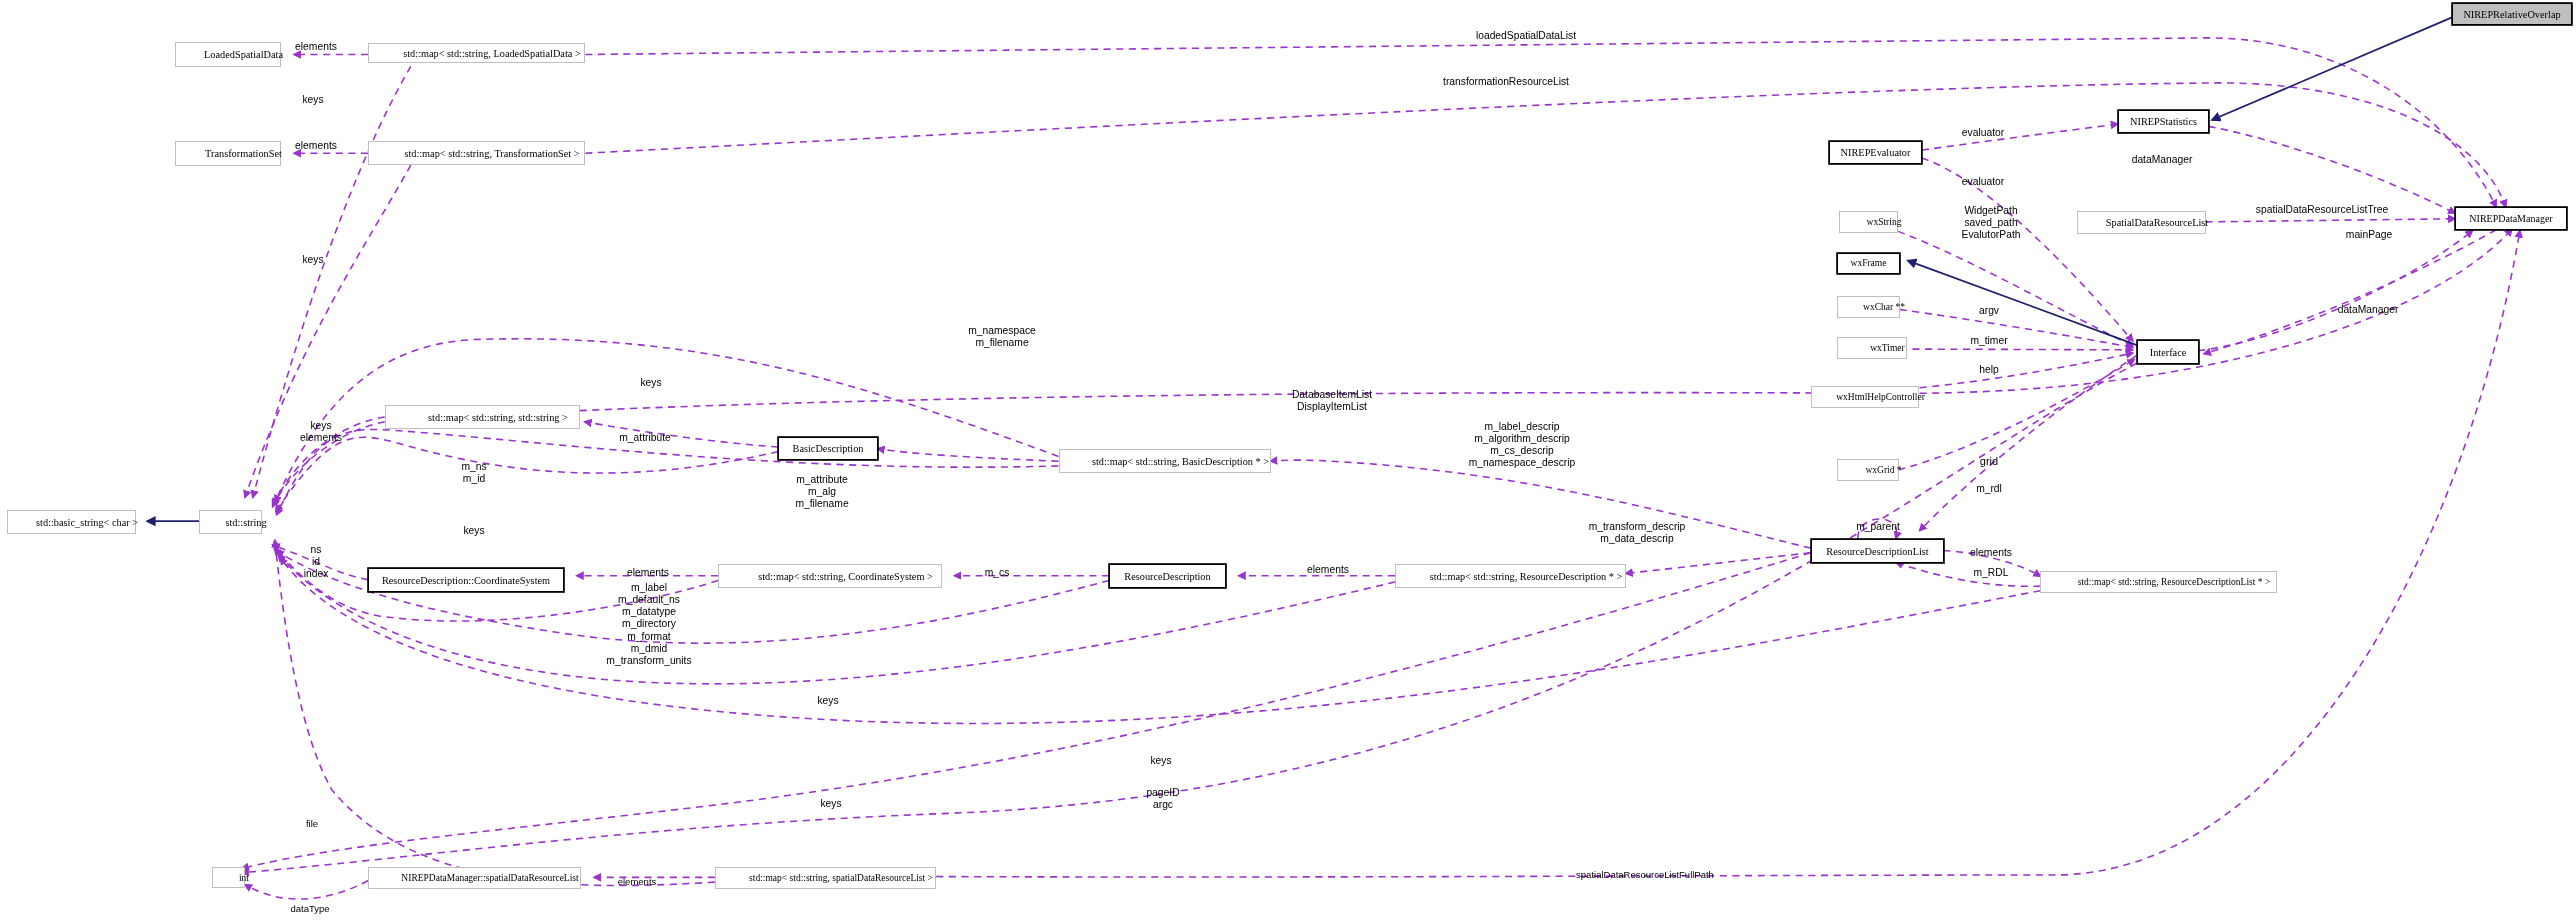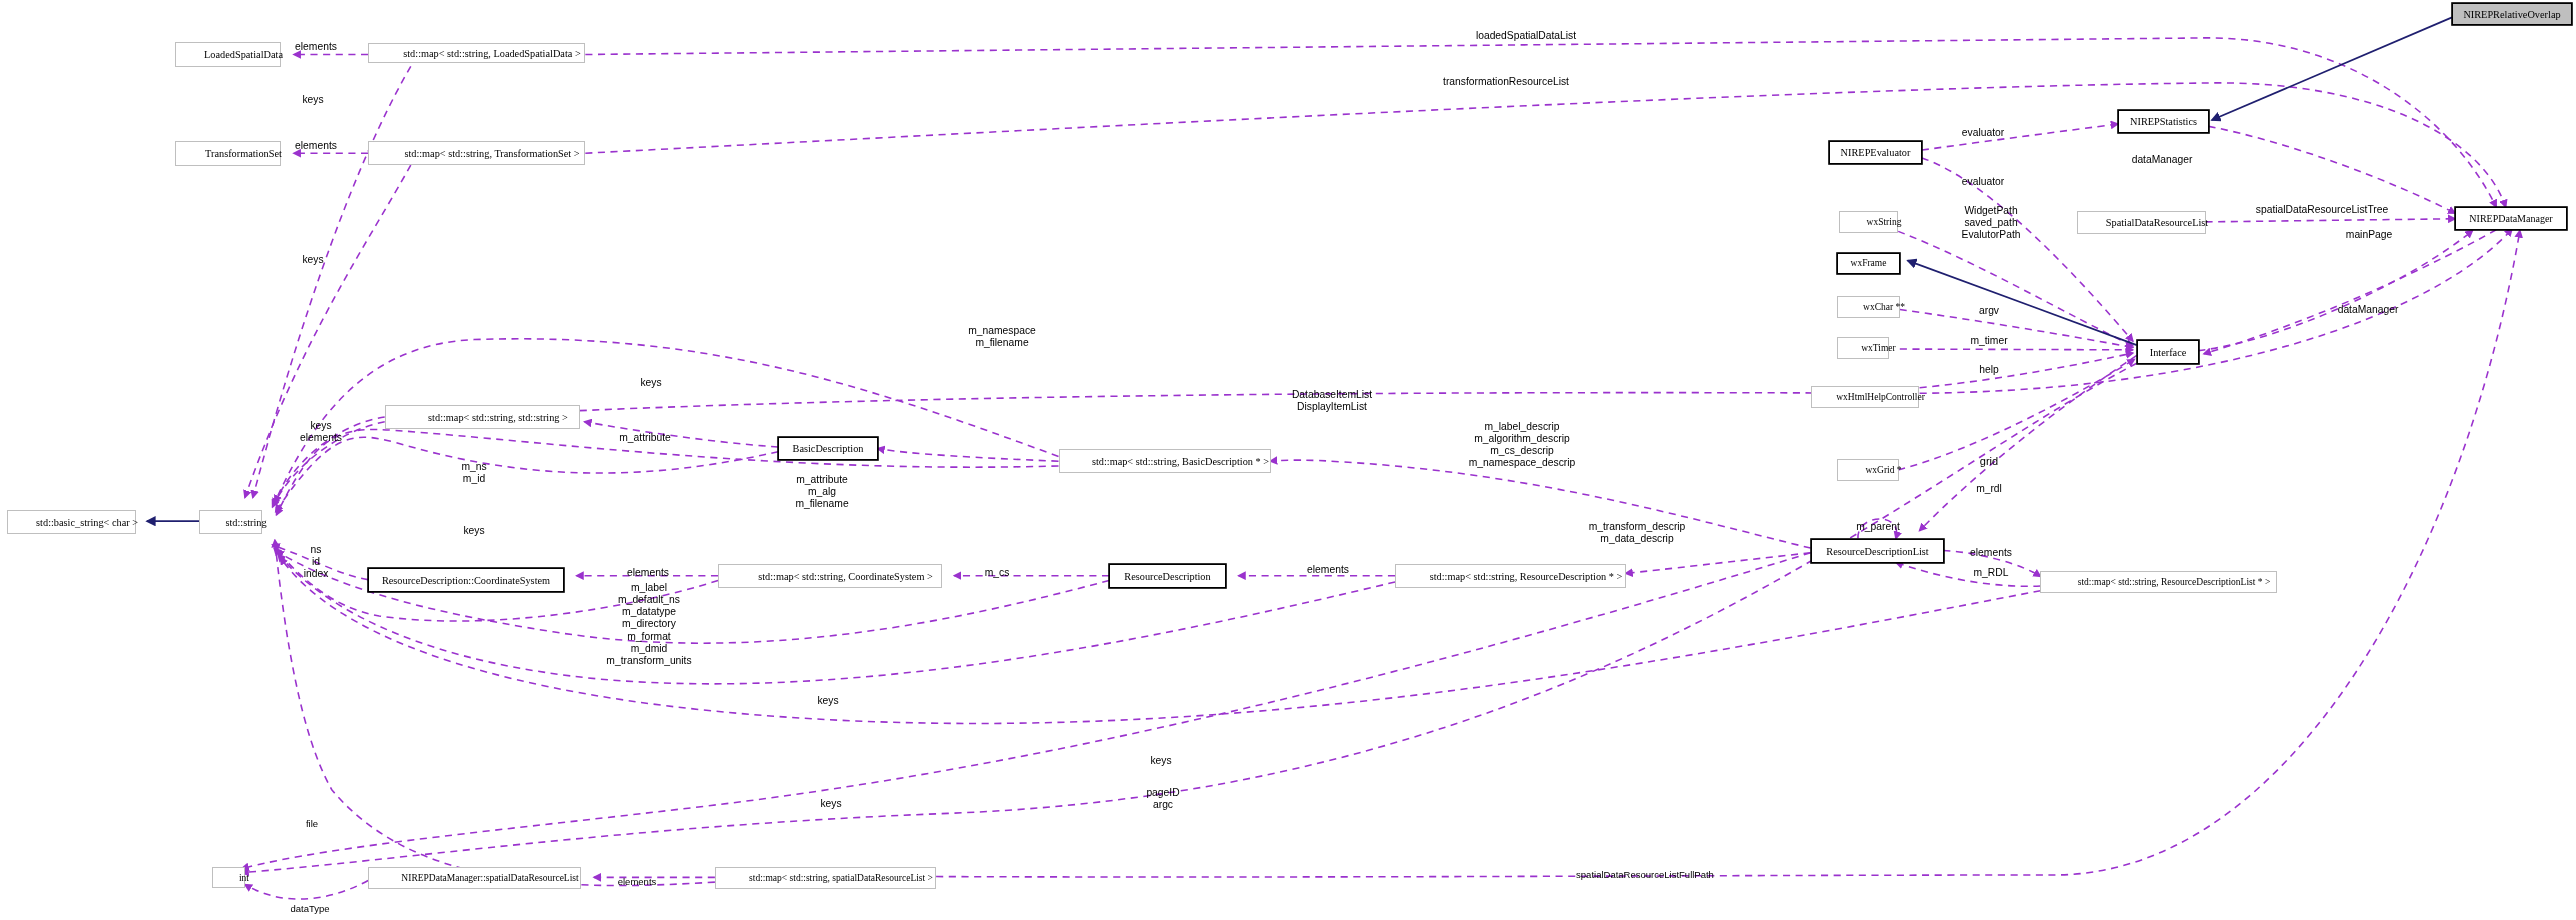--- a/index.html
+++ b/index.html
@@ -145,21 +145,21 @@
   <div class="node plain" style="left:199px;top:510px;width:63px;height:24px;font-size:10.3px">std::string</div>
   <div class="node proj" style="left:368px;top:568px;width:196px;height:24px;font-size:10.3px">ResourceDescription::CoordinateSystem</div>
   <div class="node plain" style="left:718px;top:564px;width:224px;height:24px;font-size:10.3px">std::map&lt; std::string, CoordinateSystem &gt;</div>
   <div class="node proj" style="left:1109px;top:564px;width:117px;height:24px;font-size:10.3px">ResourceDescription</div>
   <div class="node plain" style="left:1395px;top:564px;width:231px;height:24px;font-size:10.3px">std::map&lt; std::string, ResourceDescription * &gt;</div>
   <div class="node proj" style="left:1811px;top:539px;width:133px;height:24px;font-size:10.3px">ResourceDescriptionList</div>
   <div class="node plain" style="left:2040px;top:571px;width:237px;height:22px;font-size:9.5px">std::map&lt; std::string, ResourceDescriptionList * &gt;</div>
   <div class="node plain" style="left:1839px;top:211px;width:59px;height:22px;font-size:9.5px">wxString</div>
   <div class="node proj" style="left:1837px;top:253px;width:63px;height:20.5px;font-size:9.5px">wxFrame</div>
   <div class="node plain" style="left:1837px;top:296px;width:63px;height:22px;font-size:9.5px">wxChar **</div>
-  <div class="node plain" style="left:1837px;top:337px;width:52px;height:22px;font-size:9.5px">wxTimer</div>
+  <div class="node plain" style="left:1837px;top:337px;width:70px;height:22px;font-size:9.5px">wxTimer</div>
   <div class="node plain" style="left:1811px;top:386px;width:108px;height:22px;font-size:9.5px">wxHtmlHelpController</div>
   <div class="node plain" style="left:1837px;top:459px;width:62px;height:22px;font-size:9.5px">wxGrid *</div>
   <div class="node proj" style="left:2137px;top:340px;width:62px;height:24px;font-size:10.3px">Interface</div>
   <div class="node plain" style="left:2077px;top:211px;width:129px;height:23px;font-size:10.3px">SpatialDataResourceList</div>
   <div class="node proj" style="left:1829px;top:141px;width:93px;height:23px;font-size:10.3px">NIREPEvaluator</div>
   <div class="node proj" style="left:2118px;top:110px;width:91px;height:23px;font-size:10.3px">NIREPStatistics</div>
   <div class="node proj" style="left:2455px;top:207px;width:112px;height:23px;font-size:10px">NIREPDataManager</div>
   <div class="node focus" style="left:2452px;top:3.2px;width:120px;height:22px;font-size:10.3px">NIREPRelativeOverlap</div>
   <div class="node plain" style="left:212px;top:867px;width:28px;height:21.3px;font-size:9.5px">int</div>
   <div class="node plain" style="left:368px;top:867px;width:213px;height:22px;font-size:9.5px">NIREPDataManager::spatialDataResourceList</div>

